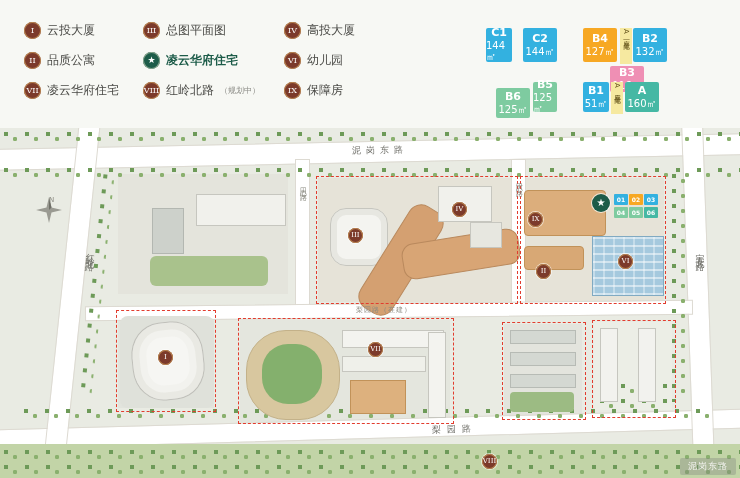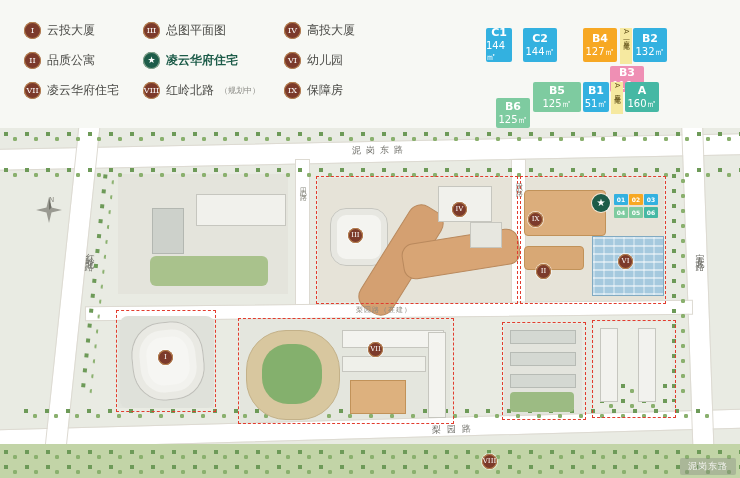--- a/index.html
+++ b/index.html
@@ -23,22 +23,22 @@
          align-items:center;justify-content:center;line-height:1.15;z-index:10}
   .u-code{font-weight:bold;font-size:11px}
   .u-area{font-size:10px}
   .c-blue{background:#33b1e0}.c-orange{background:#f7a823}.c-pink{background:#ef8fb4}
   .c-green{background:#7ecba0}.c-teal{background:#45b8a4}
   .u1{left:486px;top:28px;width:26px;height:34px}
   .u2{left:523px;top:28px;width:34px;height:34px}
   .u3{left:583px;top:28px;width:34px;height:34px}
   .u4{left:633px;top:28px;width:34px;height:34px}
   .u5{left:610px;top:66px;width:34px;height:26px}
-  .u6{left:496px;top:98px;width:34px;height:30px}
-  .u7{left:533px;top:82px;width:48px;height:30px}
+  .u6{left:496px;top:88px;width:34px;height:30px}
+  .u7{left:533px;top:82px;width:24px;height:30px}
   .u8{left:583px;top:82px;width:26px;height:30px}
   .u9{left:625px;top:82px;width:34px;height:30px}
   .vlabel{position:absolute;writing-mode:vertical-rl;font-size:7px;color:#6a5a20;
           background:#f6e9a0;padding:1px 1px;letter-spacing:1px;z-index:10}
   .vl1{left:620px;top:28px;height:34px}
   .vl2{left:611px;top:82px;height:30px}
 
   
   .map{position:absolute;left:0;top:128px;width:740px;height:350px;background:#e9ebe3;overflow:hidden}
   .map *{position:absolute}

